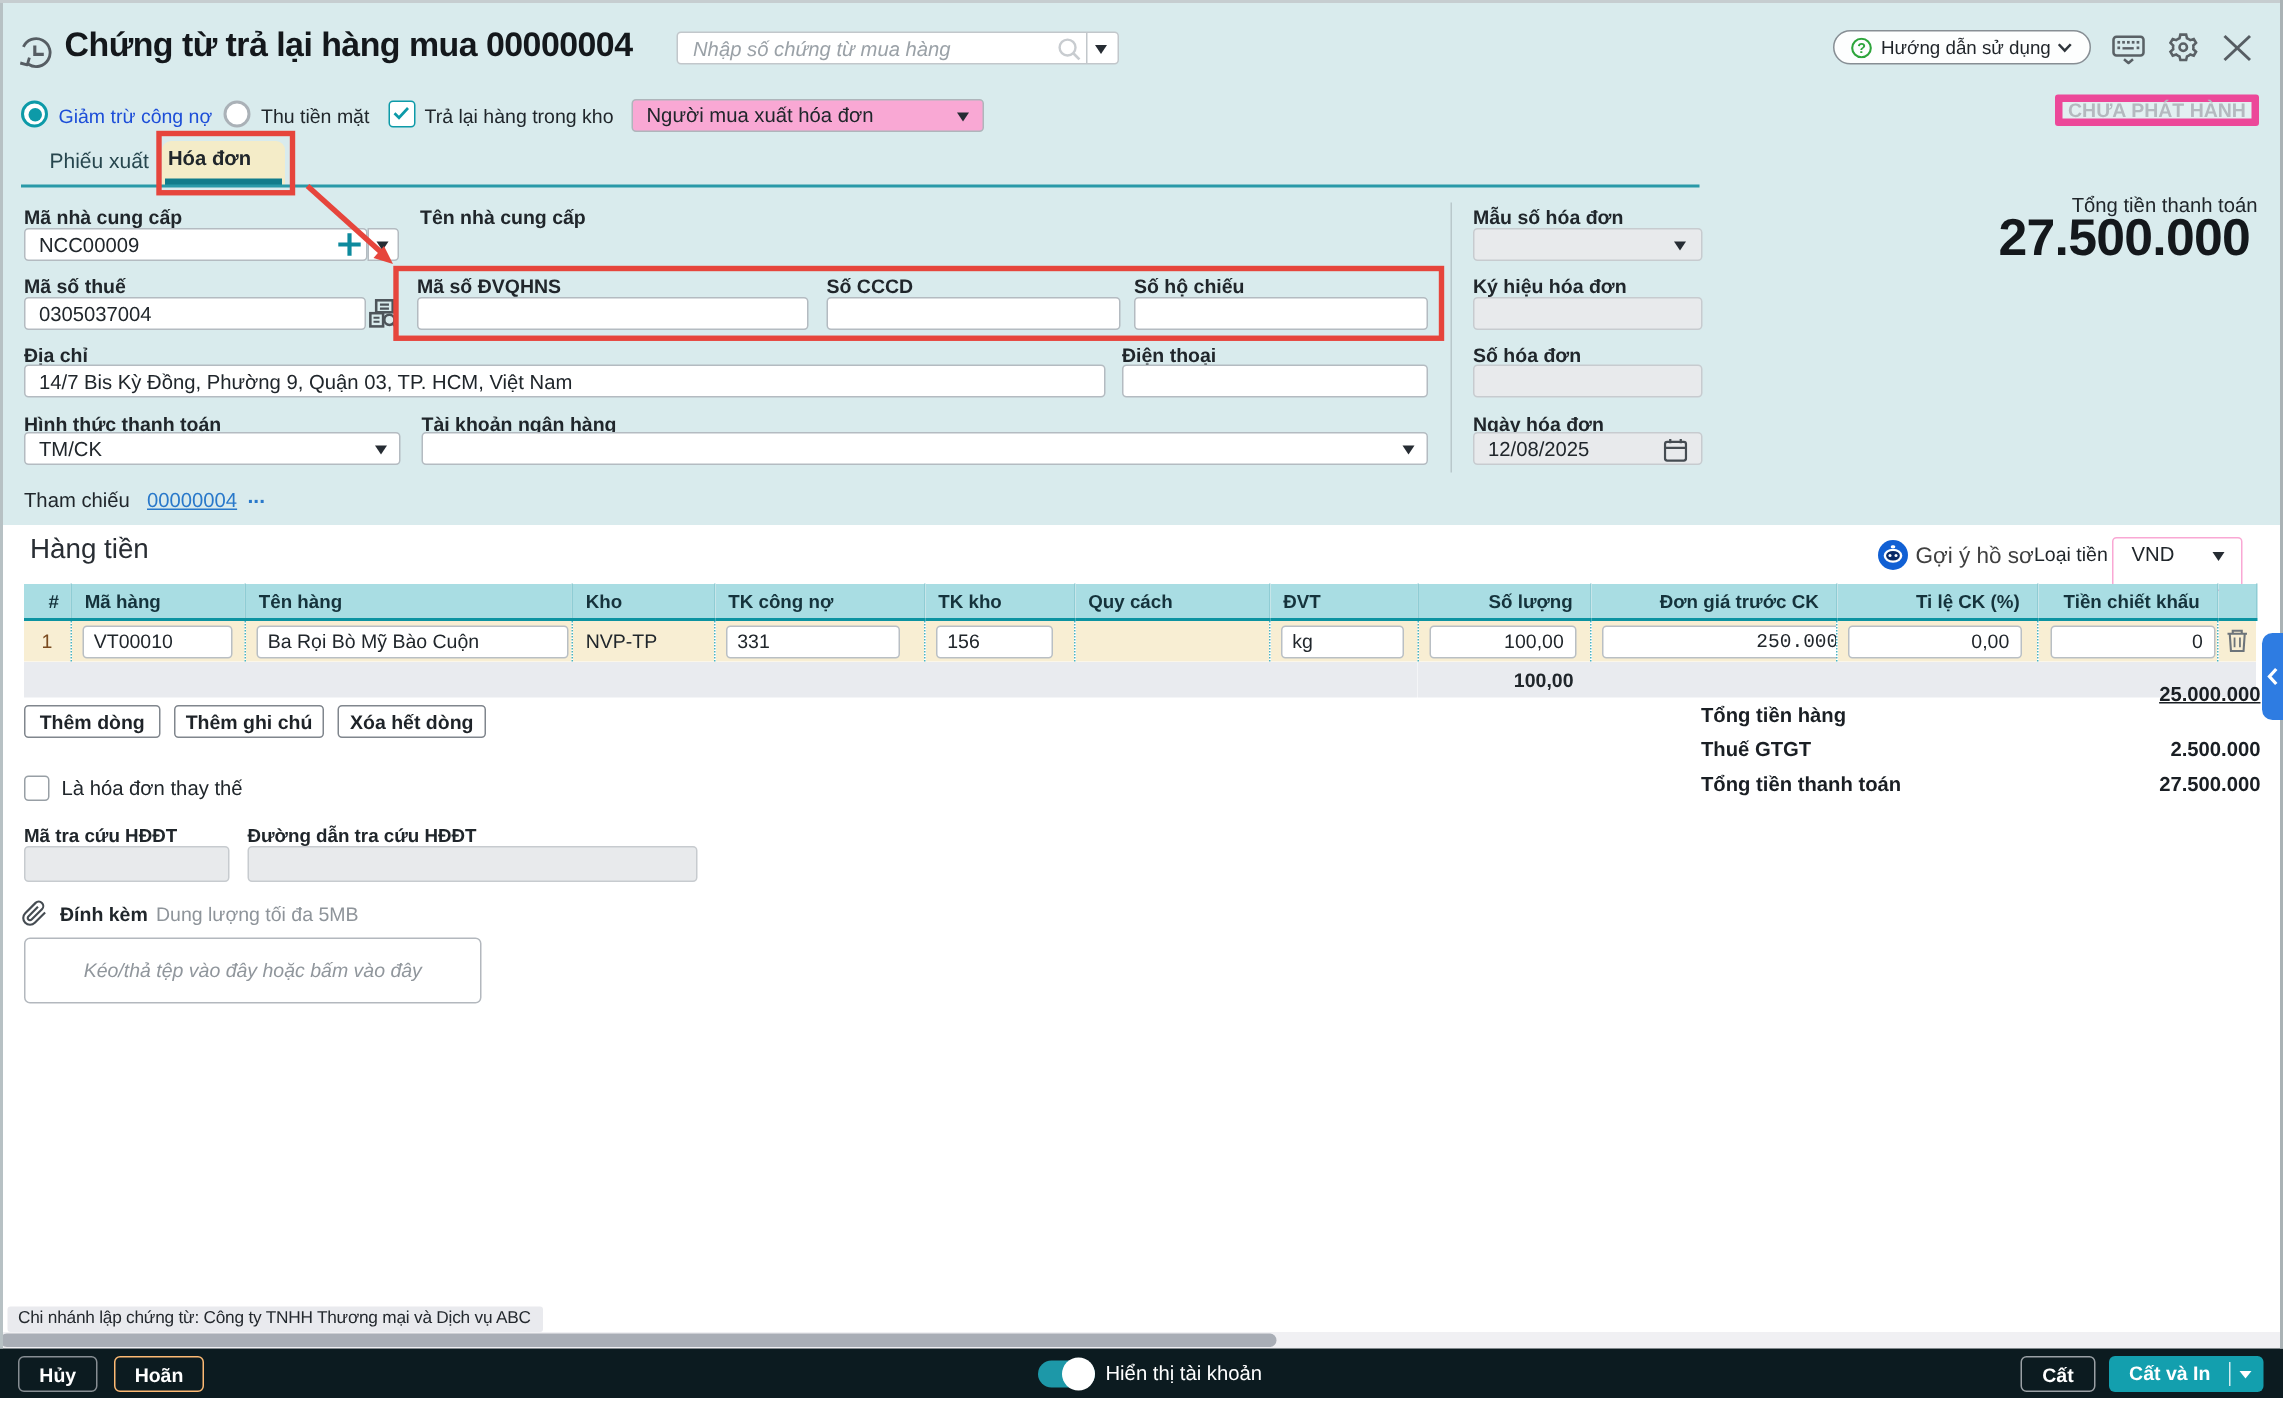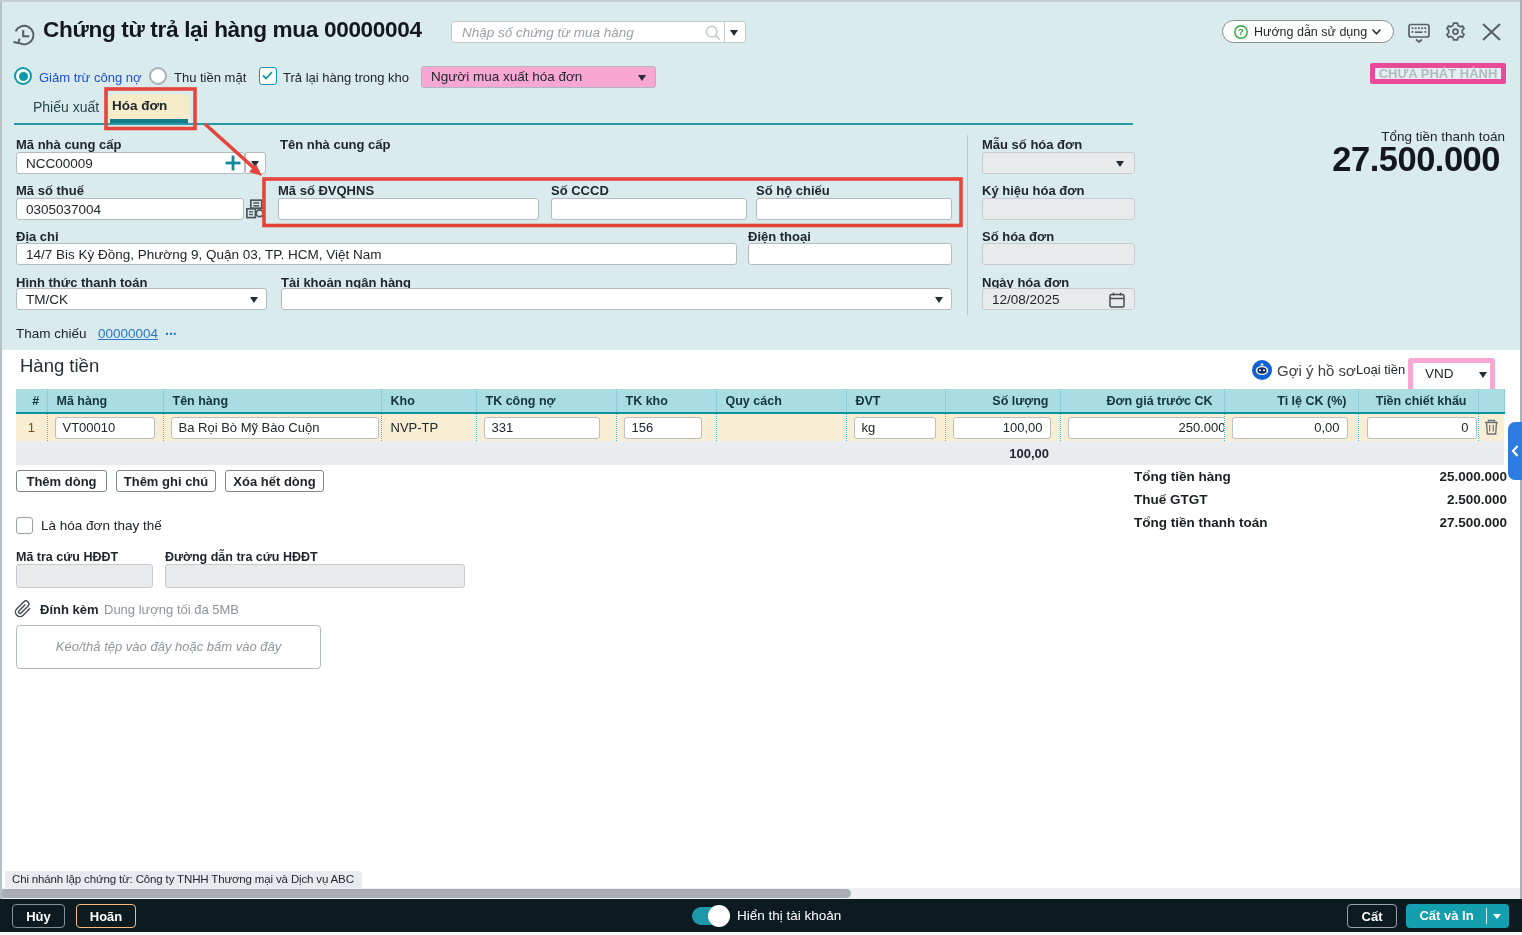--- a/index.html
+++ b/index.html
@@ -183,21 +183,21 @@
   <svg class="abs" style="left:1252px;top:10px" width="20" height="20" viewBox="0 0 20 20">
     <circle cx="10" cy="10" r="10" fill="#1160d4"></circle>
     <ellipse cx="10" cy="10.5" rx="6.2" ry="4.6" fill="#fff"></ellipse>
     <ellipse cx="10" cy="10.5" rx="4.6" ry="3.2" fill="#0a2a66"></ellipse>
     <circle cx="8" cy="10.3" r="1" fill="#fff"></circle>
         <circle cx="12" cy="10.3" r="1" fill="#fff"></circle>
     <rect x="8.5" y="3.5" width="3" height="2" rx="1" fill="#fff"></rect>
   </svg>
   <div class="abs" style="left:1277px;top:12px;font-size:15px;color:#404040;">Gợi ý hồ sơ</div>
   <div class="abs" style="left:1356px;top:12px;font-size:13px;color:#20262b;">Loại tiền</div>
-  <div class="abs" style="left:1408px;top:8px;width:87px;height:36px;background:#fff;border:5px solid #f9a8d4;border-radius:3px;">
+  <div class="abs" style="left:1408px;top:8px;width:87px;height:36px;background:#fff;border:1px solid #f9a8d4;border-radius:3px;">
     <div class="abs" style="left:12px;top:3px;font-size:13.5px;color:#20262b;">VND</div>
     <div class="caret abs" style="left:66px;top:9px;"></div>
   </div>
 
   <table class="abs" id="grid" style="left:16px;top:39px;border-collapse:collapse;table-layout:fixed;width:1488px;font-size:13px;color:#20262b;">
     <colgroup>
       <col style="width:31px">
           <col style="width:116px">
           <col style="width:218px">
           <col style="width:95px">
@@ -230,21 +230,21 @@
     <tr id="grow">
       <td style="text-align:center;color:#7a4a1f;">1</td>
       <td><span class="cellbox" style="width:100px;">VT00010</span></td>
       <td><span class="cellbox" style="width:208px;">Ba Rọi Bò Mỹ Bào Cuộn</span></td>
       <td style="padding-left:9px;">NVP-TP</td>
       <td><span class="cellbox" style="width:116px;">331</span></td>
       <td><span class="cellbox" style="width:78px;">156</span></td>
       <td></td>
       <td><span class="cellbox" style="width:82px;">kg</span></td>
       <td><span class="cellbox num" style="width:98px;">100,00</span></td>
-      <td><span class="cellbox num" style="width:166px;">250.000</span></td>
+      <td><span class="cellbox num" style="width:166px;font-family:Liberation Mono, monospace;">250.000</span></td>
       <td><span class="cellbox num" style="width:116px;">0,00</span></td>
       <td><span class="cellbox num" style="width:110px;margin-left:8px;">0</span></td>
       <td style="border-right:none;">
         <svg width="17" height="18" viewBox="0 0 17 18" style="margin:2px 0 0 4px">
           <path d="M2 4.5 H15" stroke="#6d747a" stroke-width="1.4" fill="none"></path>
           <path d="M5.5 4.5 V2.5 H11.5 V4.5" stroke="#6d747a" stroke-width="1.4" fill="none"></path>
           <path d="M3.5 4.5 L4.3 16 H12.7 L13.5 4.5" stroke="#6d747a" stroke-width="1.4" fill="none"></path>
           <line x1="6.7" y1="7" x2="6.7" y2="13.5" stroke="#6d747a" stroke-width="1.2"></line>
           <line x1="10.3" y1="7" x2="10.3" y2="13.5" stroke="#6d747a" stroke-width="1.2"></line>
         </svg>
@@ -262,21 +262,21 @@
     <svg width="8" height="12" viewBox="0 0 8 12" style="position:absolute;left:3px;top:23px">
       <path d="M6.5 1 L2 6 L6.5 11" fill="none" stroke="#fff" stroke-width="2.2"></path>
     </svg>
   </div>
 
   <div class="btn-light" style="left:16px;top:120px;width:91px;">Thêm dòng</div>
   <div class="btn-light" style="left:116px;top:120px;width:100px;">Thêm ghi chú</div>
   <div class="btn-light" style="left:225px;top:120px;width:99px;">Xóa hết dòng</div>
 
   <div class="tot-lbl" style="left:1134px;top:119px;">Tổng tiền hàng</div>
-  <div class="tot-val" style="left:1387px;top:119px;">25.000.000</div>
+  <div class="tot-val" style="left:1387px;top:105px;text-decoration:underline;">25.000.000</div>
   <div class="tot-lbl" style="left:1134px;top:142px;">Thuế GTGT</div>
   <div class="tot-val" style="left:1387px;top:142px;">2.500.000</div>
   <div class="tot-lbl" style="left:1134px;top:165px;">Tổng tiền thanh toán</div>
   <div class="tot-val" style="left:1387px;top:165px;">27.500.000</div>
 
   <div class="abs" style="left:16px;top:167px;width:17px;height:17px;background:#fff;border:1.5px solid #989fa5;border-radius:3px;"></div>
   <div class="abs" style="left:41px;top:168px;font-size:13.5px;color:#20262b;">Là hóa đơn thay thế</div>
 
   <div class="lbl" style="left:16px;top:200px;font-size:12.5px;">Mã tra cứu HĐĐT</div>
   <div class="lbl" style="left:165px;top:200px;font-size:12.5px;">Đường dẫn tra cứu HĐĐT</div>

